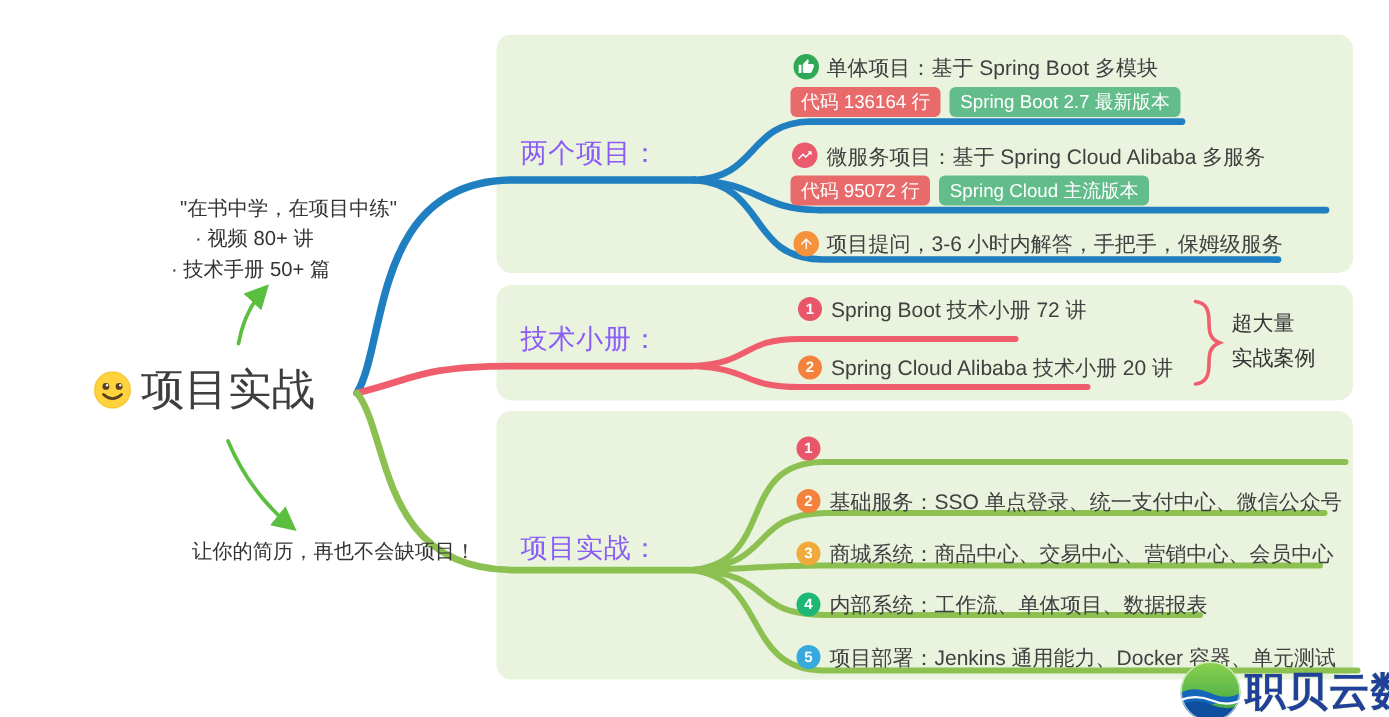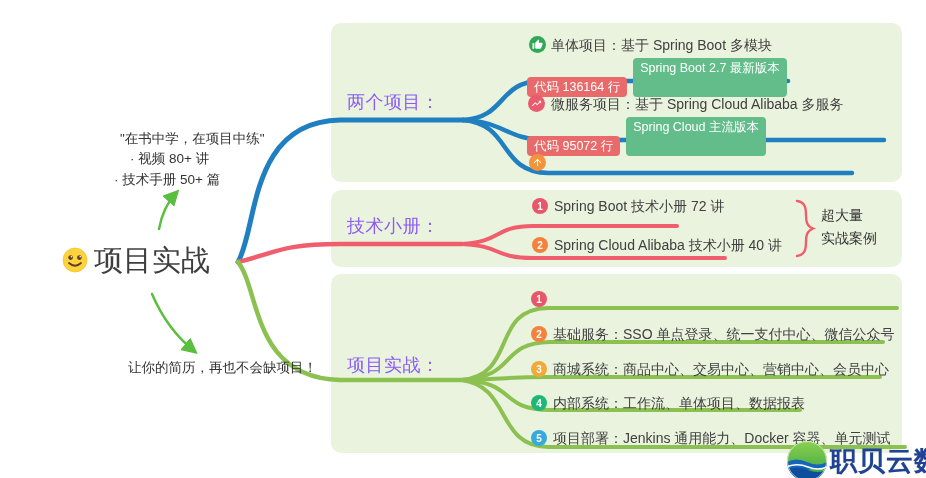--- a/index.html
+++ b/index.html
@@ -8,21 +8,21 @@
   .bgbox{position:absolute;background:#eaf3de;border-radius:10px;}
   .lines{position:absolute;left:0;top:0;z-index:2;}
   .txt{position:absolute;z-index:3;font-size:14px;line-height:18px;white-space:nowrap;color:#404040;}
   .blabel{position:absolute;z-index:3;font-size:18px;line-height:20px;white-space:nowrap;color:#8b5cf6;letter-spacing:.5px;}
   .ic{position:absolute;z-index:3;width:17px;height:17px;border-radius:50%;
       display:flex;align-items:center;justify-content:center;}
   .num{position:absolute;z-index:3;width:16px;height:16px;border-radius:50%;
        display:flex;align-items:center;justify-content:center;color:#fff;font-size:10px;font-weight:bold;}
   .badges{position:absolute;z-index:3;display:flex;gap:6px;white-space:nowrap;}
   .badge{font-size:12.5px;line-height:16px;padding:2px 7px;border-radius:4px;color:#fff;}
-  .badge.red{background:#e96a6a;margin-top:19px;}
+  .badge.red{background:#e96a6a;}
   .badge.green{background:#62bd8b;}
   .root{position:absolute;left:62px;top:243px;z-index:3;display:flex;align-items:center;gap:6px;}
   .root-title{font-size:29px;line-height:34px;font-weight:500;color:#3e3e3e;white-space:nowrap;}
   .note{position:absolute;z-index:3;font-size:13.5px;line-height:17px;white-space:nowrap;color:#333;}
   .bracenote{position:absolute;z-index:3;font-size:14px;line-height:23px;color:#333;white-space:nowrap;}
   .logo{position:absolute;left:786px;top:440px;z-index:4;display:flex;align-items:center;gap:2px;}
   .logo-text{font-size:27px;line-height:30px;font-weight:700;color:#20409a;letter-spacing:1px;white-space:nowrap;
              text-shadow:0 0 1px rgba(140,193,82,.55);}
 </style>
 </head>
@@ -108,30 +108,31 @@
   <div class="badges" style="left:527px;top:117px">
     <span class="badge red">代码 95072 行</span>
     <span class="badge green">Spring Cloud 主流版本</span>
   </div>
 
   <div class="ic" style="left:529px;top:154px;background:#f5923c">
     <svg width="11" height="11" viewBox="0 0 24 24">
         <path fill="#fff" d="M4 12l1.41 1.41L11 7.83V20h2V7.83l5.58 5.59L20 12l-8-8-8 8z"></path>
       </svg>
   </div>
+  <div class="txt" style="left:551px;top:153px">项目提问，3-6 小时内解答，手把手，保姆级服务</div>
 
   <div class="num" style="left:532px;top:198px;background:#e8566a">
     <span>1</span>
   </div>
   <div class="txt" style="left:554px;top:197px">Spring Boot 技术小册 72 讲</div>
 
   <div class="num" style="left:532px;top:237px;background:#f5823c">
     <span>2</span>
   </div>
-  <div class="txt" style="left:554px;top:236px">Spring Cloud Alibaba 技术小册 40 讲</div>
+  <div class="txt" style="left:554px;top:236px">Spring Cloud Alibaba 技术小册 20 讲</div>
 
   <div class="bracenote" style="left:821px;top:204px">
     <div>超大量</div>
     <div>实战案例</div>
   </div>
 
   <div class="num" style="left:531px;top:291px;background:#e8566a">
     <span>1</span>
   </div>
 

